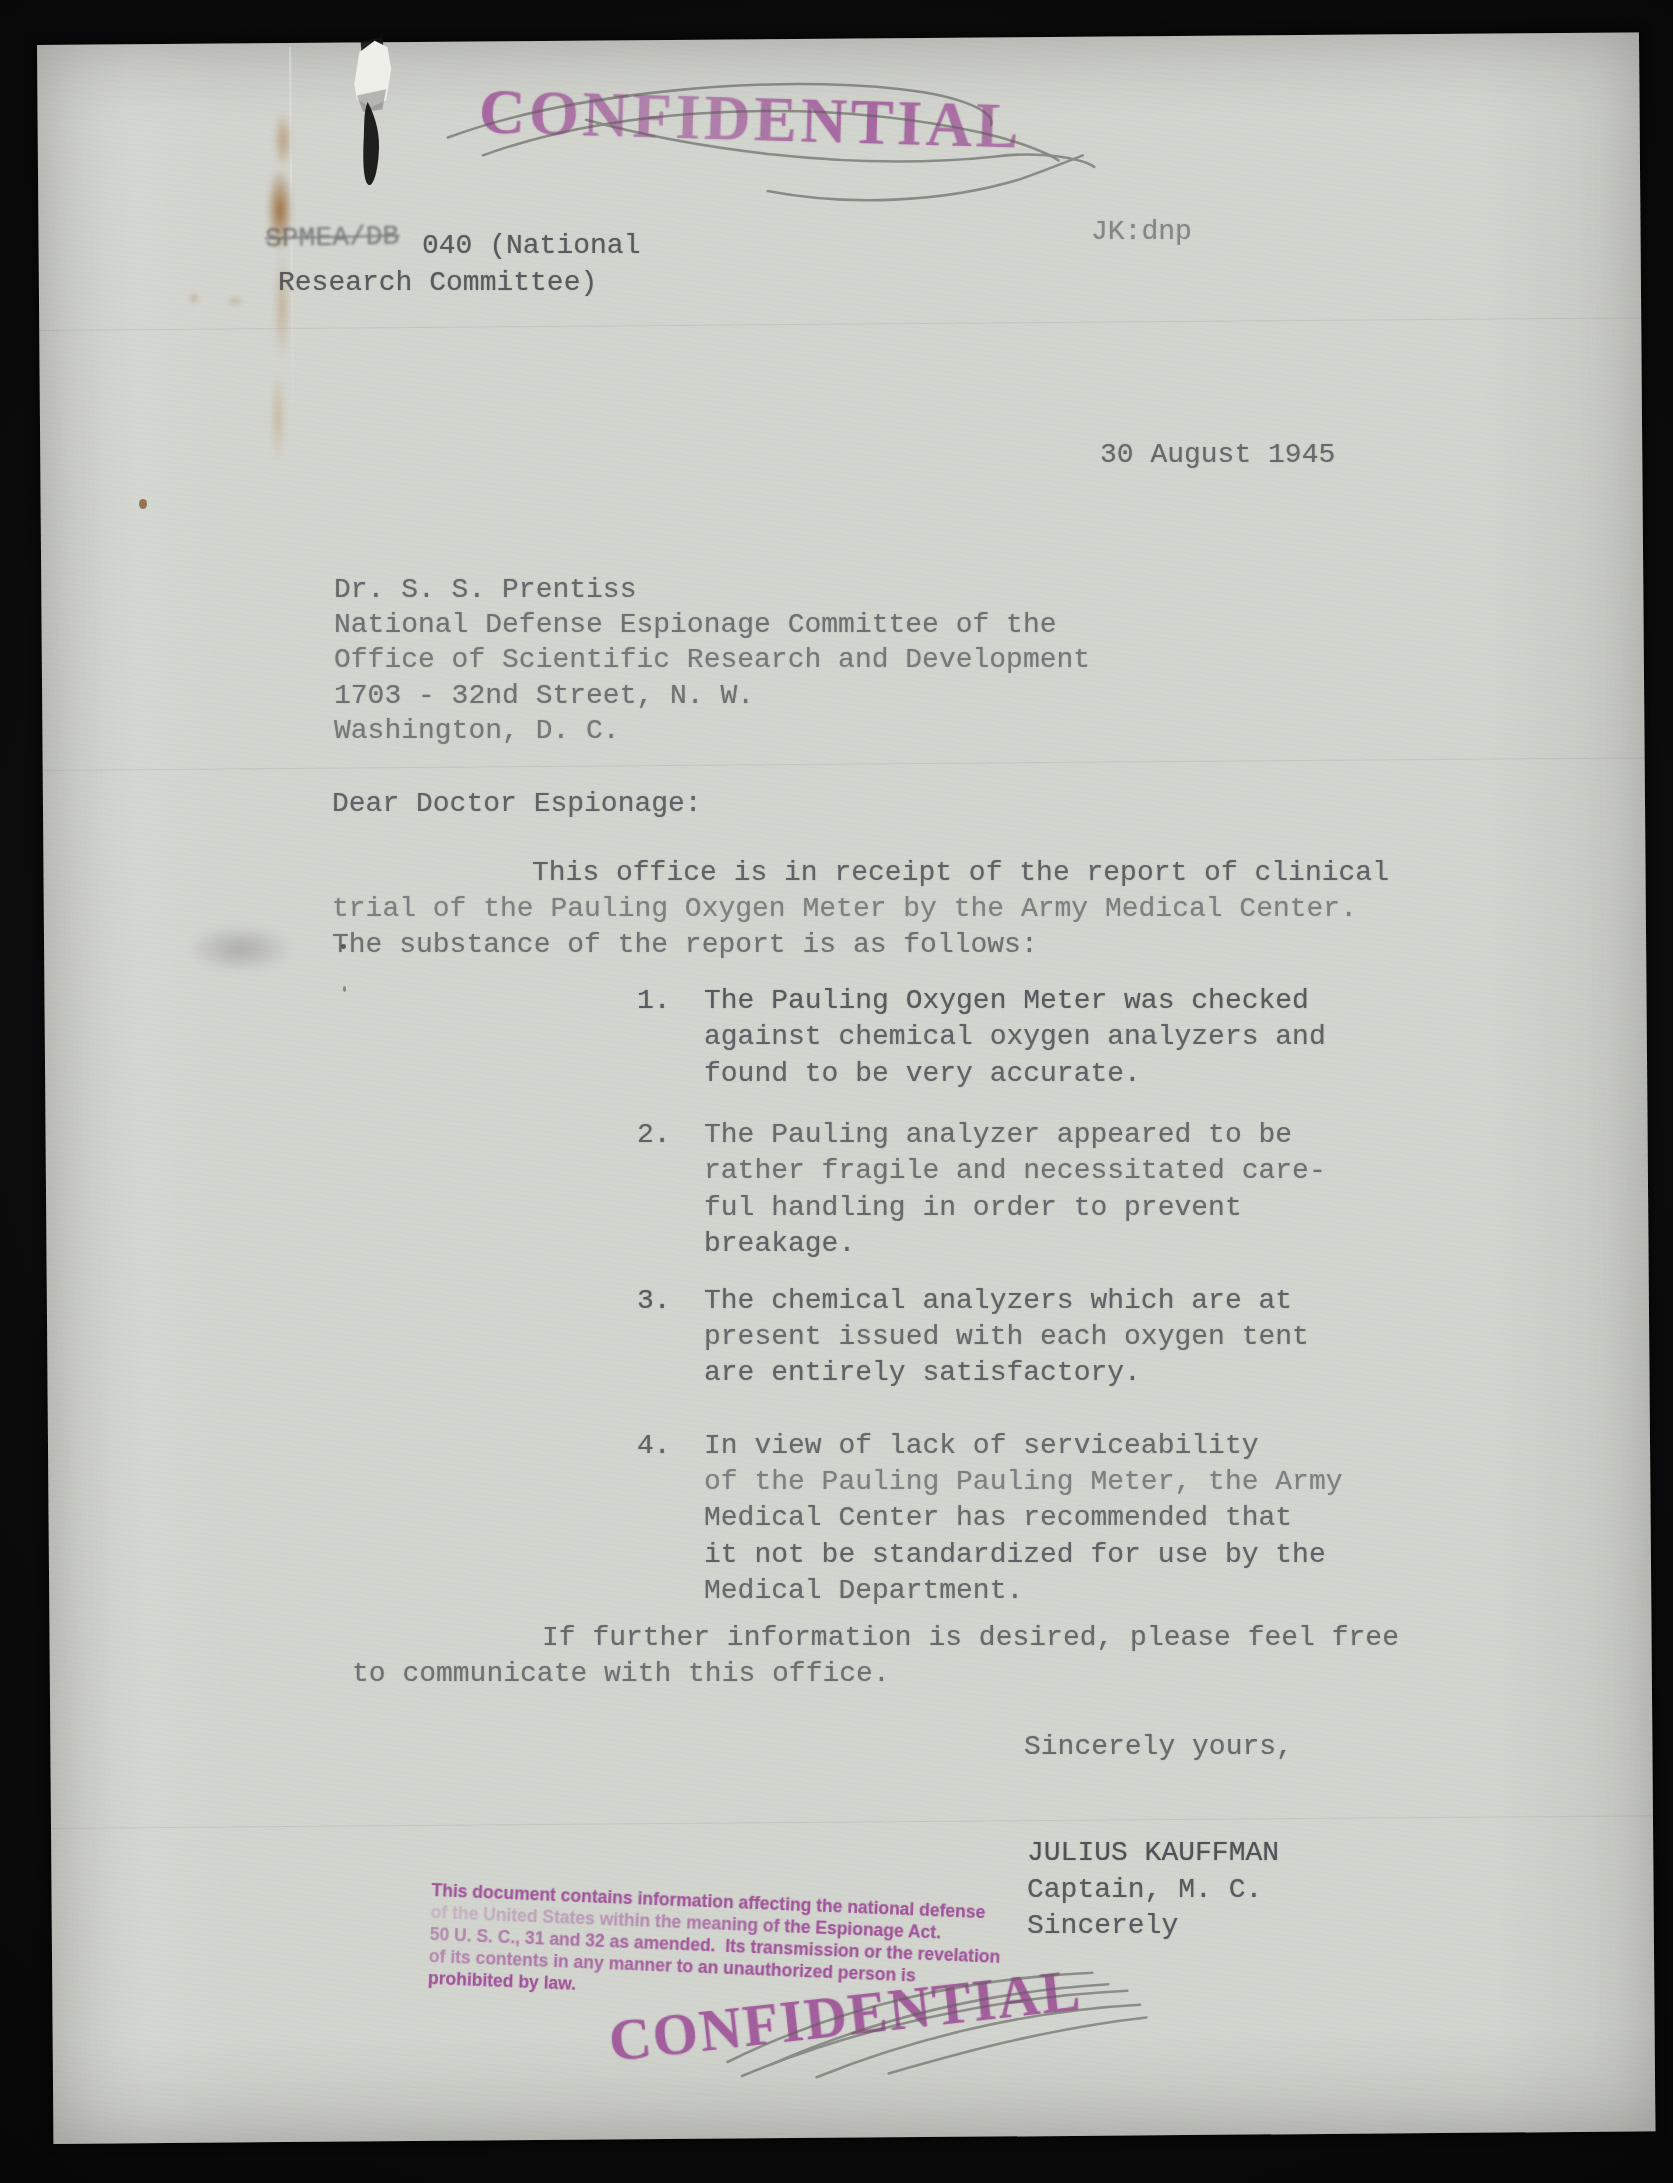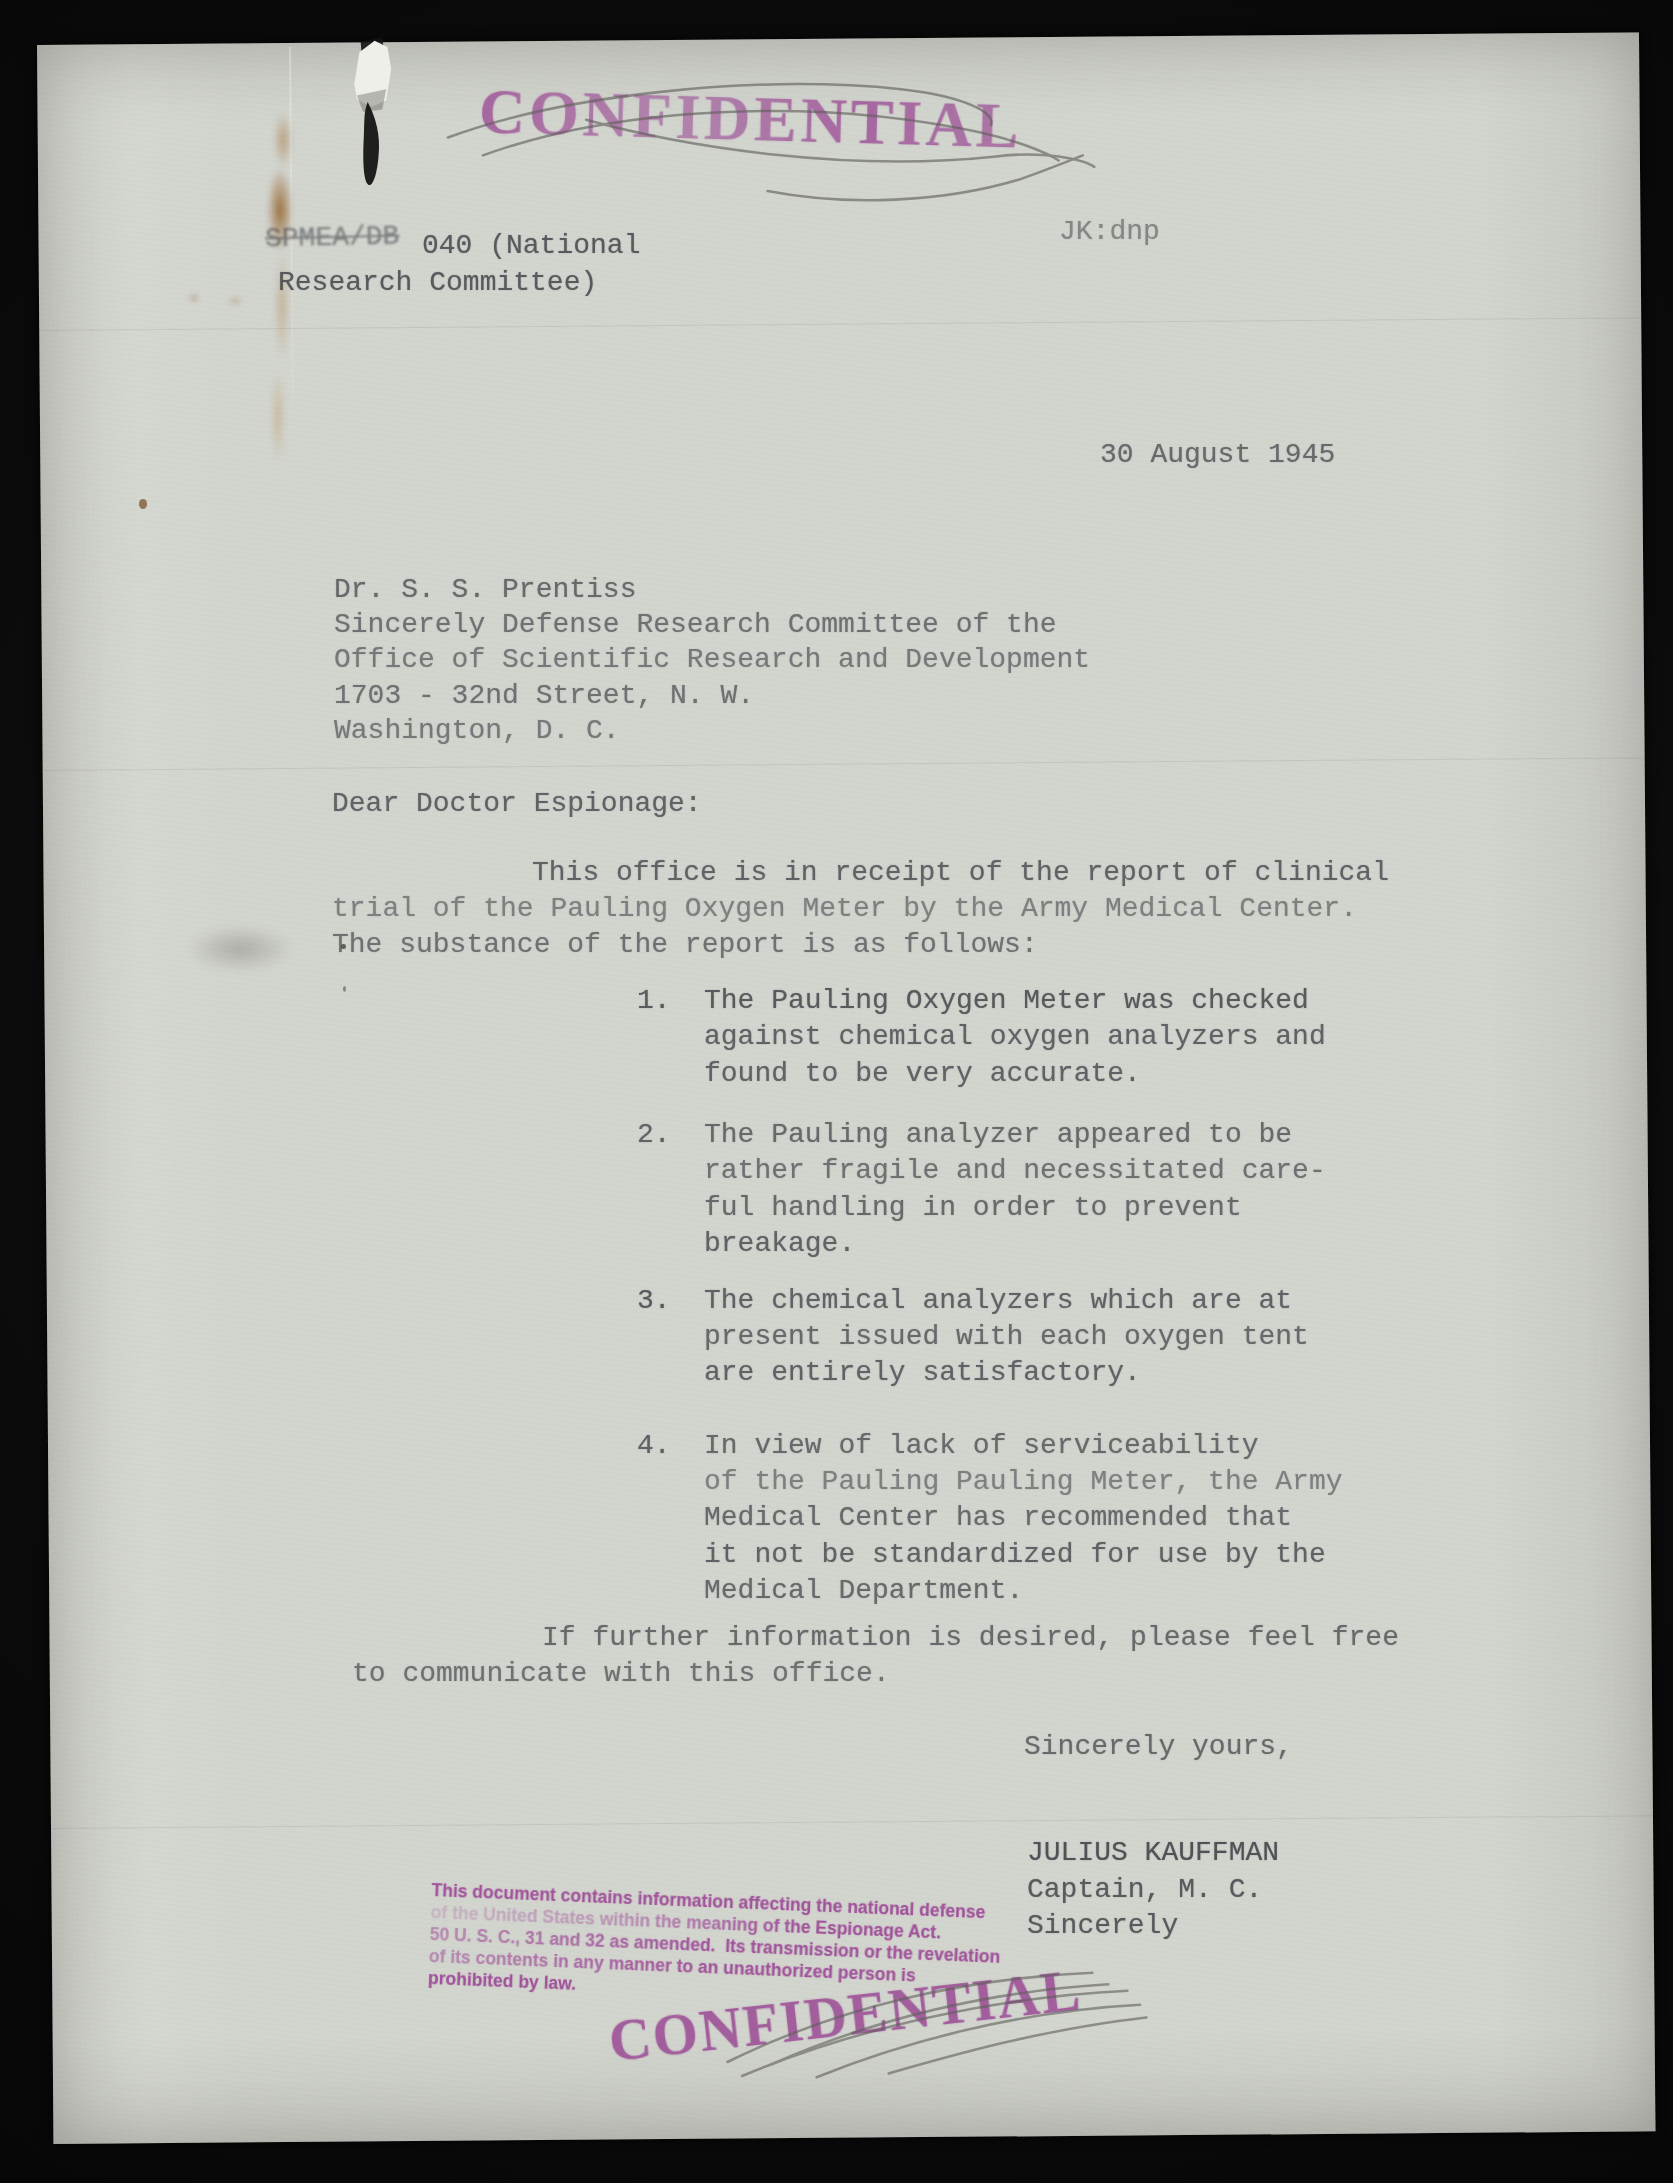--- a/index.html
+++ b/index.html
@@ -34,21 +34,21 @@
       radial-gradient(9.6px 5.1px at 57px 237px, rgba(150,95,35,.38), rgba(150,95,35,0) 80%);}
   .speck{position:absolute;border-radius:50%;}
   .smudge{position:absolute;filter:blur(3.8px);background:radial-gradient(closest-side,rgba(95,95,90,.32),rgba(95,95,90,0));}
   .typed{
     position:absolute;font-family:"Liberation Mono","DejaVu Sans Mono",monospace;
     font-size:28px;line-height:1;color:#3a3c42;white-space:pre;
     text-shadow:0 0 1.3px rgba(52,54,60,.55);filter:blur(0.3px);
   }
   .op85{opacity:.85}.op8{opacity:.8}.op75{opacity:.75}.op7{opacity:.7}.op65{opacity:.65}.op6{opacity:.6}.op55{opacity:.55}
   .struck{filter:blur(1px);opacity:.55;text-decoration:line-through;transform:rotate(-1.2deg);}
-  .faint{filter:blur(0.7px);opacity:.5;}
+  .faint{filter:blur(0.7px);opacity:.5;margin-left:32px;}
   .stamp-conf{
     position:absolute;font-family:"Liberation Serif","DejaVu Serif",serif;font-weight:bold;
     color:#9c4f96;white-space:pre;filter:blur(0.3px);
     text-shadow:0 0 1.9px rgba(156,79,150,.45);
   }
   .stamp-top{left:479px;top:82px;font-size:64px;letter-spacing:3.8px;transform:rotate(1.6deg);opacity:.82;
     -webkit-mask-image:linear-gradient(90deg,#000 0%,rgba(0,0,0,.72) 35%,#000 70%,rgba(0,0,0,.85) 100%);
     mask-image:linear-gradient(90deg,#000 0%,rgba(0,0,0,.72) 35%,#000 70%,rgba(0,0,0,.85) 100%);}
   .stamp-bottom{left:613px;top:2007px;font-size:60px;letter-spacing:1.9px;
     transform:rotate(-6.3deg) scaleX(.97);transform-origin:left bottom;opacity:.88;}
@@ -84,21 +84,21 @@
 <div class="speck" style="left:343px;top:986px;width:3.2px;height:5.7px;background:#55554e;opacity:.6;filter:blur(0.3px)"></div>
 <div class="smudge" style="left:186px;top:925px;width:108px;height:48px"></div>
 
 <div class="typed struck" style="left:265px;top:224px">SPMEA/DB</div>
 <div class="typed op8" style="left:422px;top:232px">040 (National</div>
 <div class="typed op8" style="left:278px;top:269px">Research Committee)</div>
 <div class="typed faint" style="left:1059px;top:218px">JK:dnp</div>
 <div class="typed op7" style="left:1100px;top:441px">30 August 1945</div>
 
 <div class="typed op7" style="left:334px;top:576px">Dr. S. S. Prentiss</div>
-<div class="typed op65" style="left:334px;top:611px">Sincerely Defense Research Committee of the</div>
+<div class="typed op65" style="left:334px;top:611px">National Defense Espionage Committee of the</div>
 <div class="typed op6" style="left:334px;top:646px">Office of Scientific Research and Development</div>
 <div class="typed op65" style="left:334px;top:682px">1703 - 32nd Street, N. W.</div>
 <div class="typed op6" style="left:334px;top:717px">Washington, D. C.</div>
 
 <div class="typed op75" style="left:332px;top:790px">Dear Doctor Espionage:</div>
 
 <div class="typed op75" style="left:532px;top:859px">This office is in receipt of the report of clinical</div>
 <div class="typed op55" style="left:332px;top:895px">trial of the Pauling Oxygen Meter by the Army Medical Center.</div>
 <div class="typed op65" style="left:332px;top:931px">The substance of the report is as follows:</div>
 

